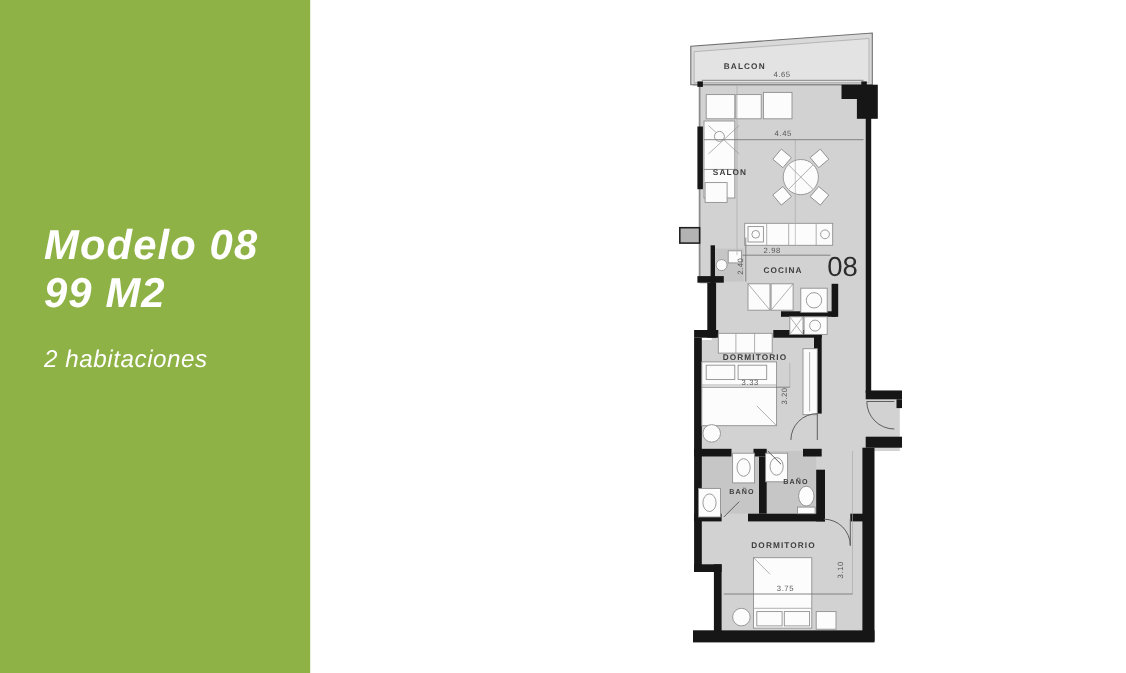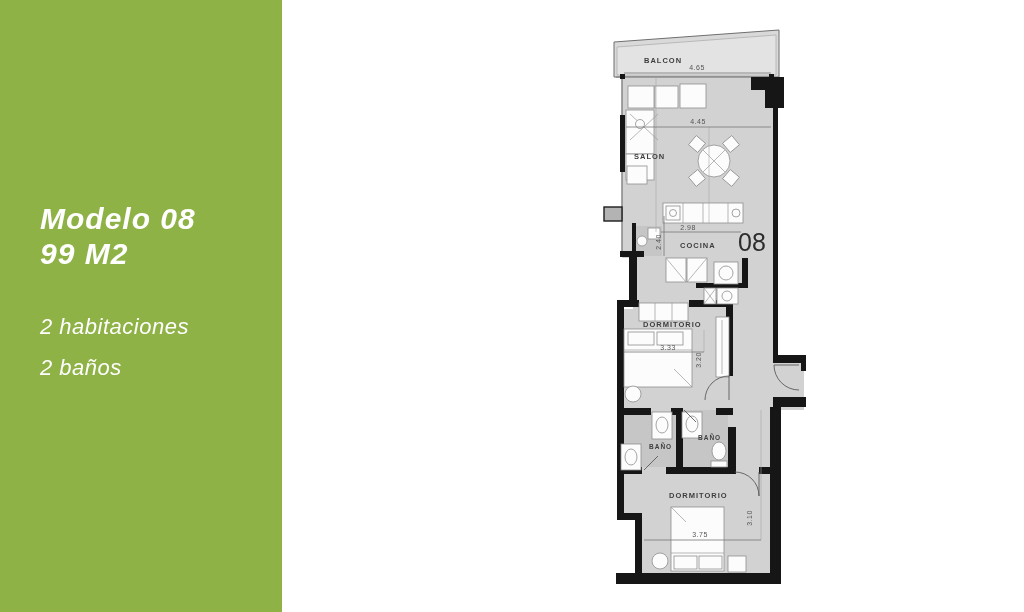--- a/index.html
+++ b/index.html
@@ -6,29 +6,29 @@
   body{
     width:1024px;height:612px;position:relative;background:#ffffff;
     font-family:"Liberation Sans",sans-serif;overflow:hidden;
   }
   .green-band{
     position:absolute;left:0;top:0;width:282px;height:612px;
     background:#8fb246;
   }
   .panel-text{position:absolute;left:40px;top:201px;color:#ffffff;}
   .panel-title{
-    font-weight:700;font-style:italic;font-size:30px;line-height:1.17;
+    font-weight:700;font-style:italic;font-size:38px;line-height:1.17;
     letter-spacing:1px;color:#ffffff;margin:0;
   }
   .panel-features{position:absolute;left:40px;top:314px;margin:0;padding:0;list-style:none;}
   .panel-features li{
     font-style:italic;font-size:22px;font-weight:400;letter-spacing:.5px;
     color:#fefefe;margin:0 16px 15px 0;
   }
-  .plan-wrap{position:absolute;left:576px;top:20px;width:250px;height:575px;}
+  .plan-wrap{position:absolute;left:590px;top:20px;width:250px;height:575px;}
   svg{display:block;}
   .room-label{font-family:"Liberation Sans",sans-serif;font-size:7.5px;font-weight:700;
     fill:#3d3d3d;letter-spacing:1px;}
   .bano-label{font-size:6.5px;}
   .dim-label{font-family:"Liberation Sans",sans-serif;font-size:7px;font-weight:400;
     fill:#555;letter-spacing:.5px;}
   .unit-label{font-family:"Liberation Sans",sans-serif;font-size:25px;font-weight:500;fill:#2c2c2c;}
   .wall{fill:#161616;}
   .dimline{stroke:#777;stroke-width:.8;}
   .extline{stroke:#a8a8a8;stroke-width:.6;}
@@ -43,21 +43,20 @@
 
 <div class="panel-text">
   <h1 class="panel-title">
     <span>Modelo 08</span><br>
     <span>99 M2</span>
   </h1>
 </div>
 
 <ul class="panel-features">
   <li>2 habitaciones</li>
-  <li>2 baños</li>
 </ul>
 
 <div class="plan-wrap">
 <svg width="250" height="575" viewBox="0 0 250 575" xmlns="http://www.w3.org/2000/svg">
 
   <g>
     <polygon points="38,22 203,10 203,57 38,57" fill="#d9d9d9" stroke="#6f6f6f" stroke-width="1"></polygon>
     <polygon points="41,27 200,15 200,55 41,55" fill="#e3e3e3" stroke="#a9a9a9" stroke-width=".7"></polygon>
   </g>
 

